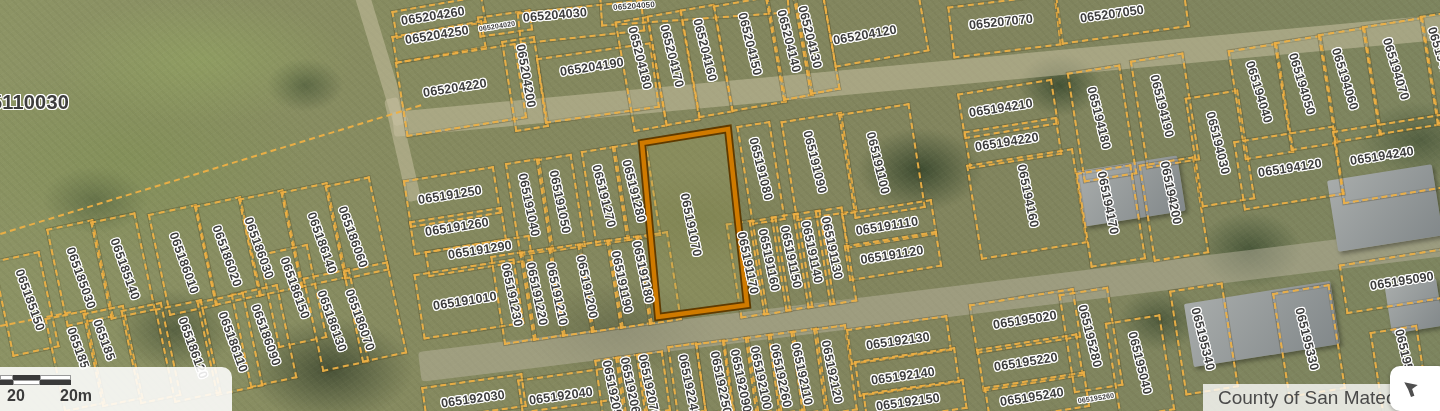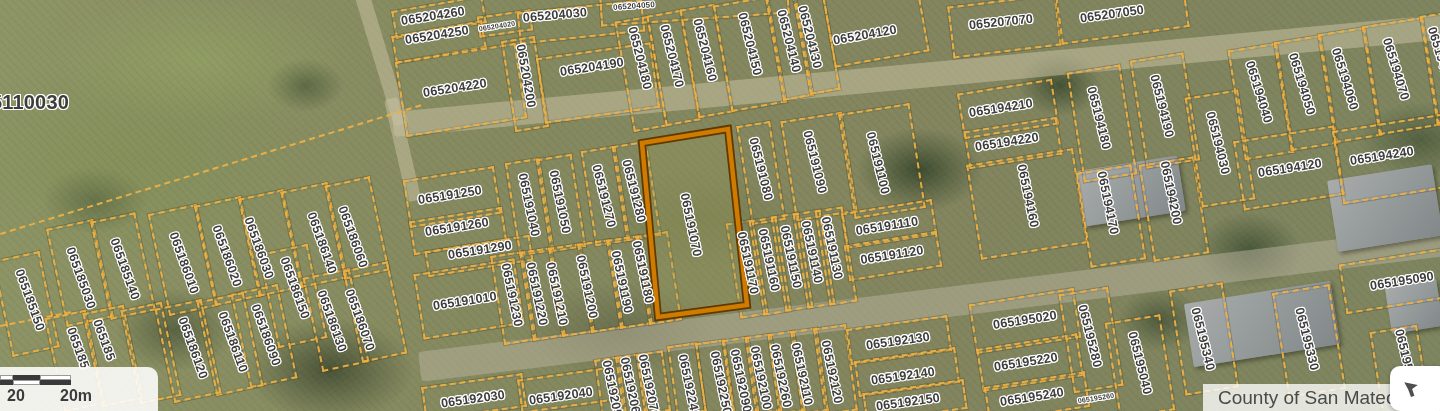--- a/index.html
+++ b/index.html
@@ -34,21 +34,21 @@
   .parcel{position:absolute;transform-origin:center;border:2px dashed rgba(238,176,68,.95);
           box-shadow:0 0 0 1px rgba(70,55,15,.28), inset 0 0 0 1px rgba(70,55,15,.14);}
   .pline{position:absolute;transform-origin:0 0;height:0;border-top:2px dashed rgba(238,176,68,.95);}
   
   .plabel{position:absolute;white-space:nowrap;font-weight:bold;font-size:12.5px;
     color:#3d3d3d;letter-spacing:.2px;
     text-shadow:-1px -1px 0 #fff,1px -1px 0 #fff,-1px 1px 0 #fff,1px 1px 0 #fff,
                 0 -1px 0 #fff,0 1px 0 #fff,-1px 0 0 #fff,1px 0 0 #fff;}
   #highlight-svg{position:absolute;inset:0;pointer-events:none;}
   
-  #scalebar-panel{position:absolute;left:0;top:367px;width:158px;height:44px;
+  #scalebar-panel{position:absolute;left:0;top:367px;width:232px;height:44px;
     background:rgba(255,255,255,.88);border-top-right-radius:10px;}
   #scalebar{position:absolute;left:0;top:8px;width:71px;height:10px;}
   .sb-cell{position:absolute;height:5px;}
   .sb-dark{background:#3a3a3a;}
   .sb-light{background:#fff;box-shadow:inset 0 0 0 1px #9a9a9a;}
   .sb-labels{position:absolute;top:20px;left:0;width:192px;font-weight:bold;
     font-size:16px;color:#3c3c3c;}
   .sb-20{position:absolute;left:7px;}
   .sb-40{position:absolute;left:60px;}
   

